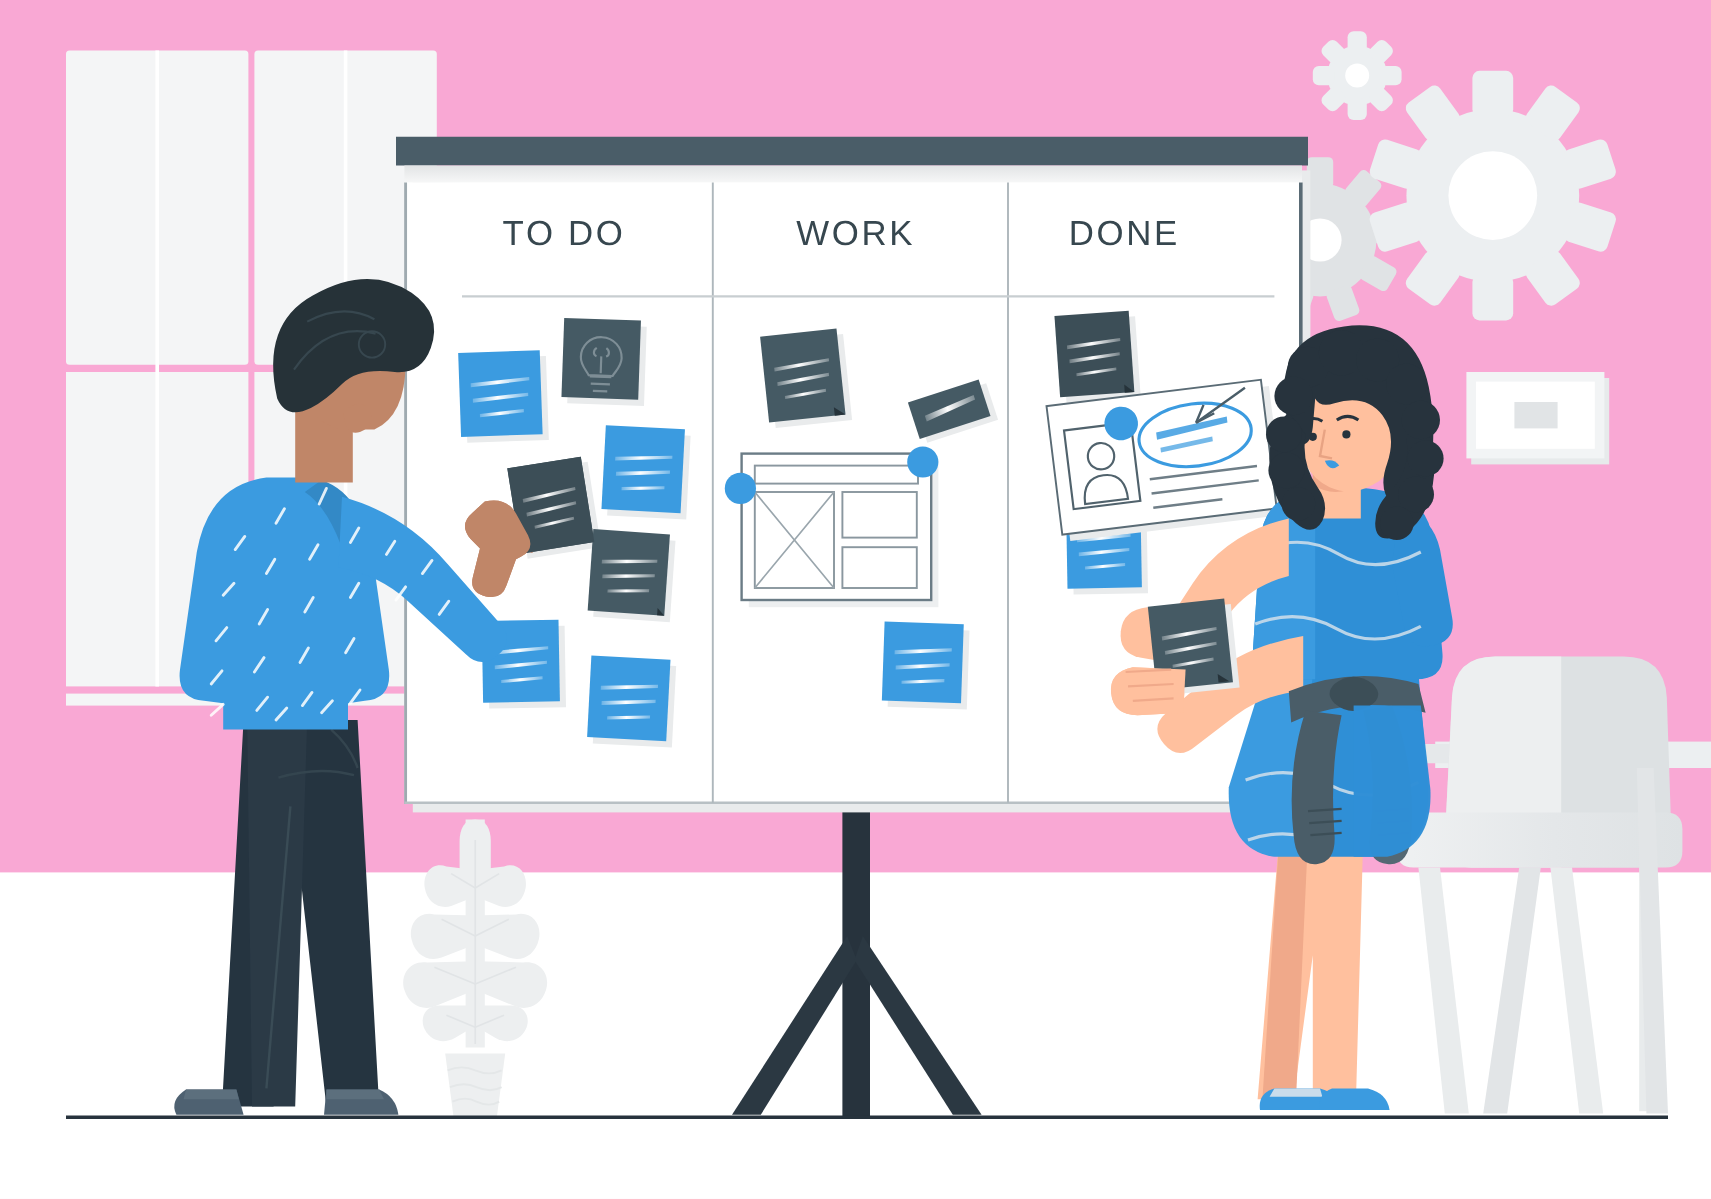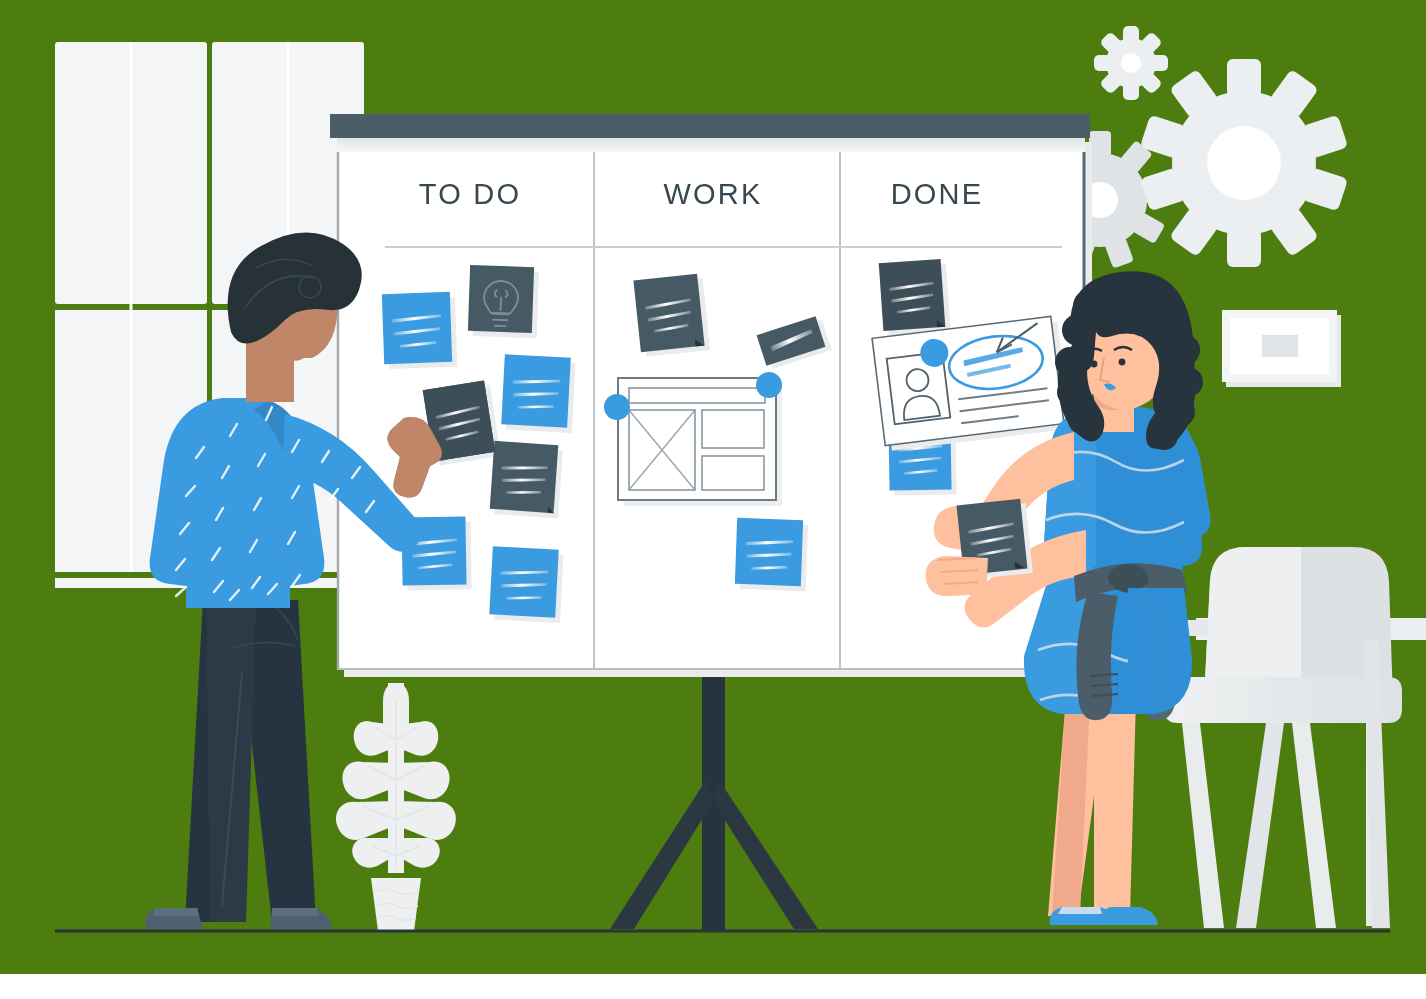--- a/index.html
+++ b/index.html
@@ -1,21 +1,21 @@
 <!DOCTYPE html>
 <html><head>
 <meta charset="utf-8">
 <title>Kanban Board Illustration</title>
 <style>
   html,body{margin:0;padding:0;background:#ffffff;}
   body{
     font-family:"Liberation Sans", sans-serif;
     width:1426px;height:999px;overflow:hidden;
   }
-  #scene{position:relative;width:1426px;height:974px;background:#4d7c0f;}
+  #scene{position:relative;width:1426px;height:727px;background:#f9a8d4;}
   #scene svg{position:absolute;top:0;left:0;}
   .hdr-text{
     font-family:"Liberation Sans", sans-serif;
     font-size:29px;letter-spacing:2.2px;fill:#37474f;
   }
 </style>
 </head>
 <body>
 
 <div id="scene">

